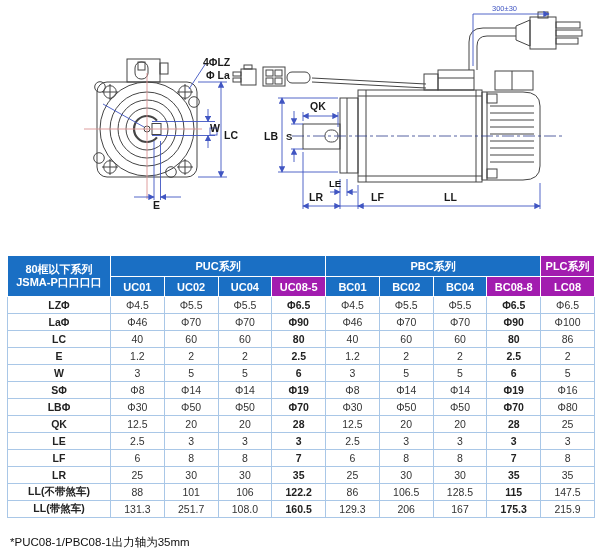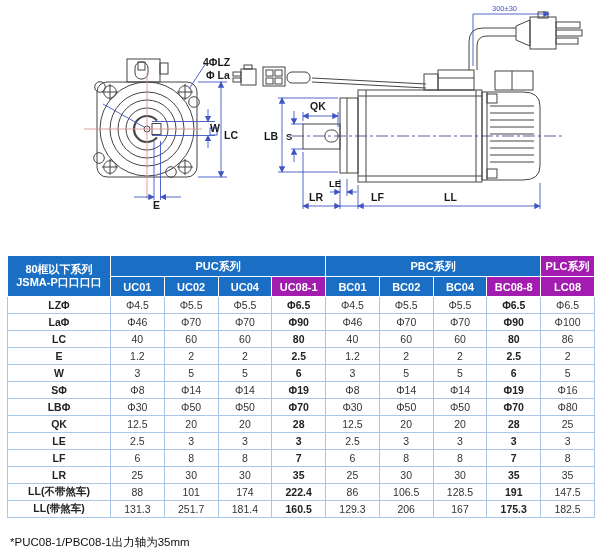--- a/index.html
+++ b/index.html
@@ -239,21 +239,21 @@
               <div>JSMA-P口口口口</div>
             </th>
             <th colspan="4">PUC系列</th>
             <th colspan="4">PBC系列</th>
             <th colspan="1" class="dark">PLC系列</th>
           </tr>
           <tr class="r2">
             <th>UC01</th>
             <th>UC02</th>
             <th>UC04</th>
-            <th class="dark">UC08-1</th>
+            <th class="dark">UC08-5</th>
             <th>BC01</th>
             <th>BC02</th>
             <th>BC04</th>
             <th class="dark">BC08-8</th>
             <th class="dark">LC08</th>
           </tr>
         </thead>
       <tbody>
           <tr>
             <th>LZΦ</th>
@@ -384,39 +384,39 @@
             <td>25</td>
             <td>30</td>
             <td>30</td>
             <td class="hl">35</td>
             <td>35</td>
           </tr>
           <tr>
             <th>LL(不带煞车)</th>
             <td>88</td>
             <td>101</td>
-            <td>174</td>
-            <td class="hl">222.4</td>
+            <td>106</td>
+            <td class="hl">122.2</td>
             <td>86</td>
             <td>106.5</td>
             <td>128.5</td>
-            <td class="hl">191</td>
+            <td class="hl">115</td>
             <td>147.5</td>
           </tr>
           <tr>
             <th>LL(带煞车)</th>
             <td>131.3</td>
             <td>251.7</td>
-            <td>181.4</td>
+            <td>108.0</td>
             <td class="hl">160.5</td>
             <td>129.3</td>
             <td>206</td>
             <td>167</td>
             <td class="hl">175.3</td>
-            <td>182.5</td>
+            <td>215.9</td>
           </tr>
         </tbody>
     </table>
   </div>
 
   <div class="footnotes">
     <div>*PUC08-1/PBC08-1出力轴为35mm</div>
   </div>
 
 </div>

